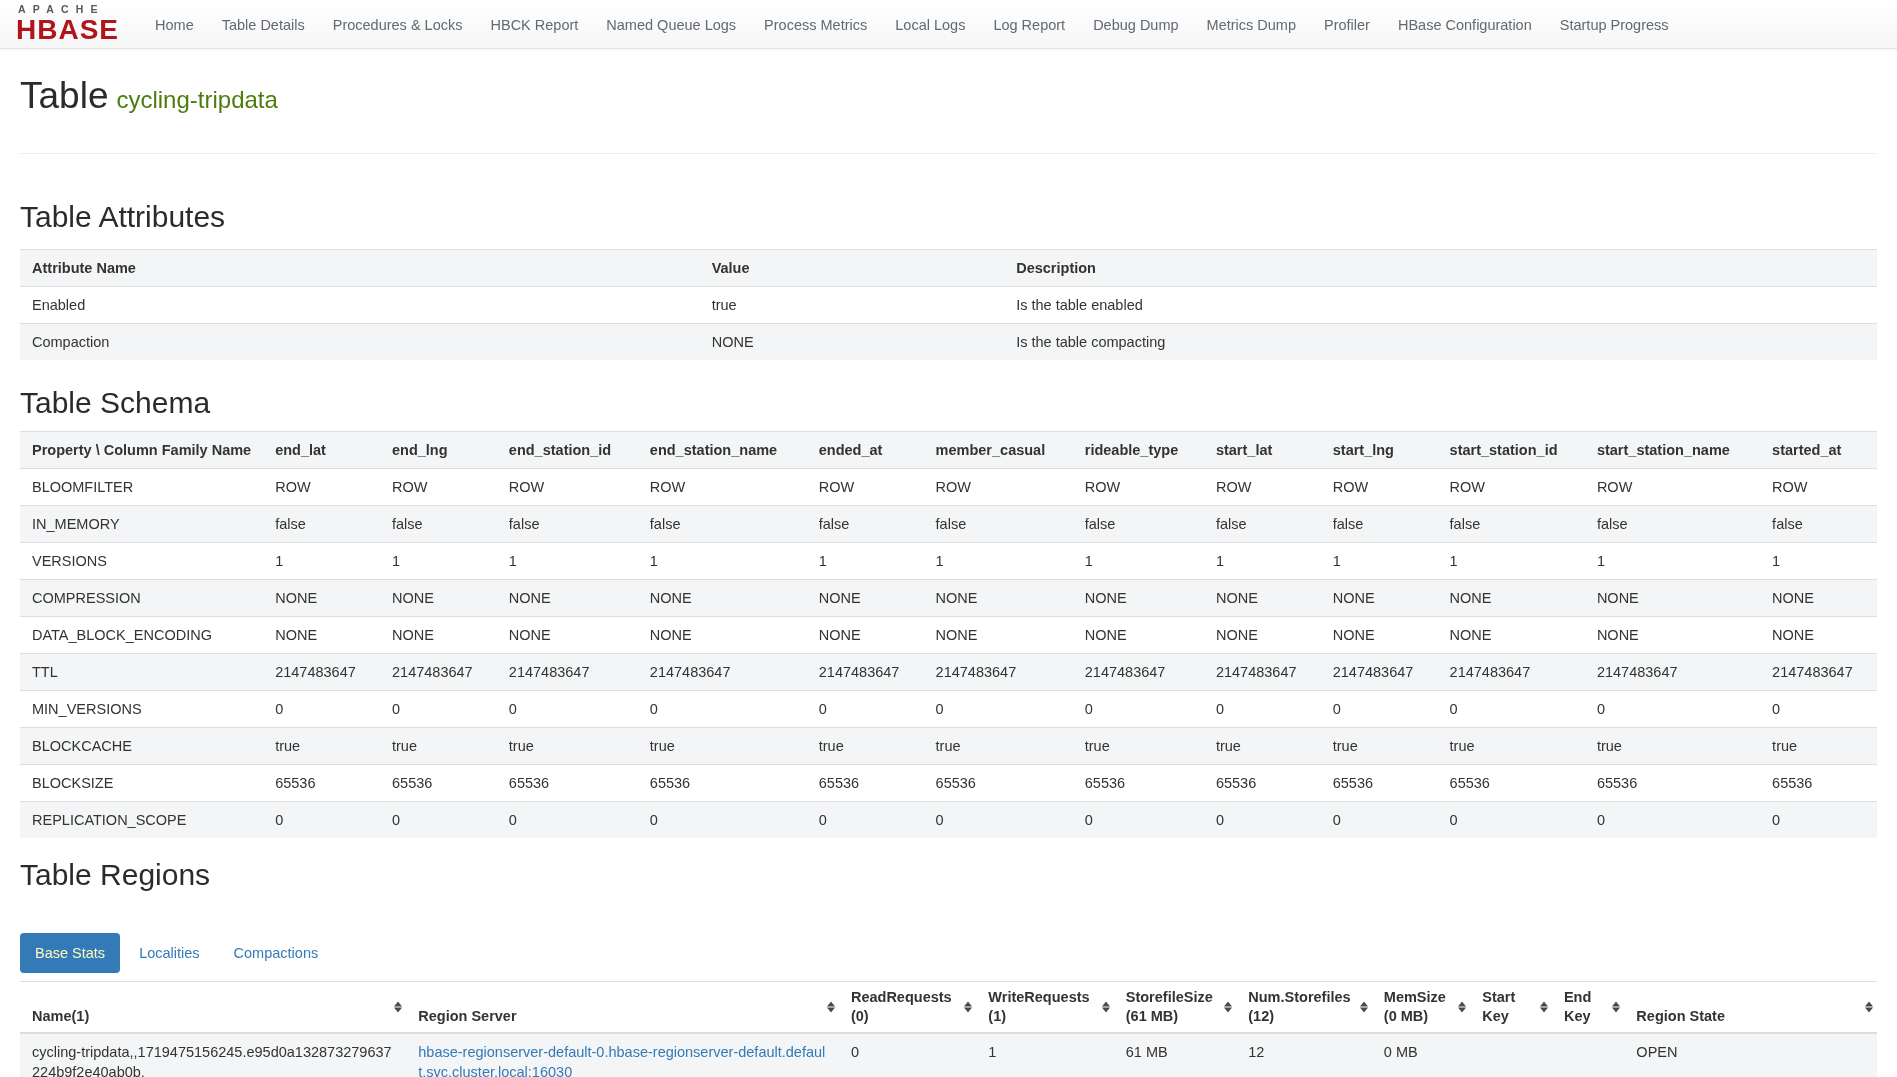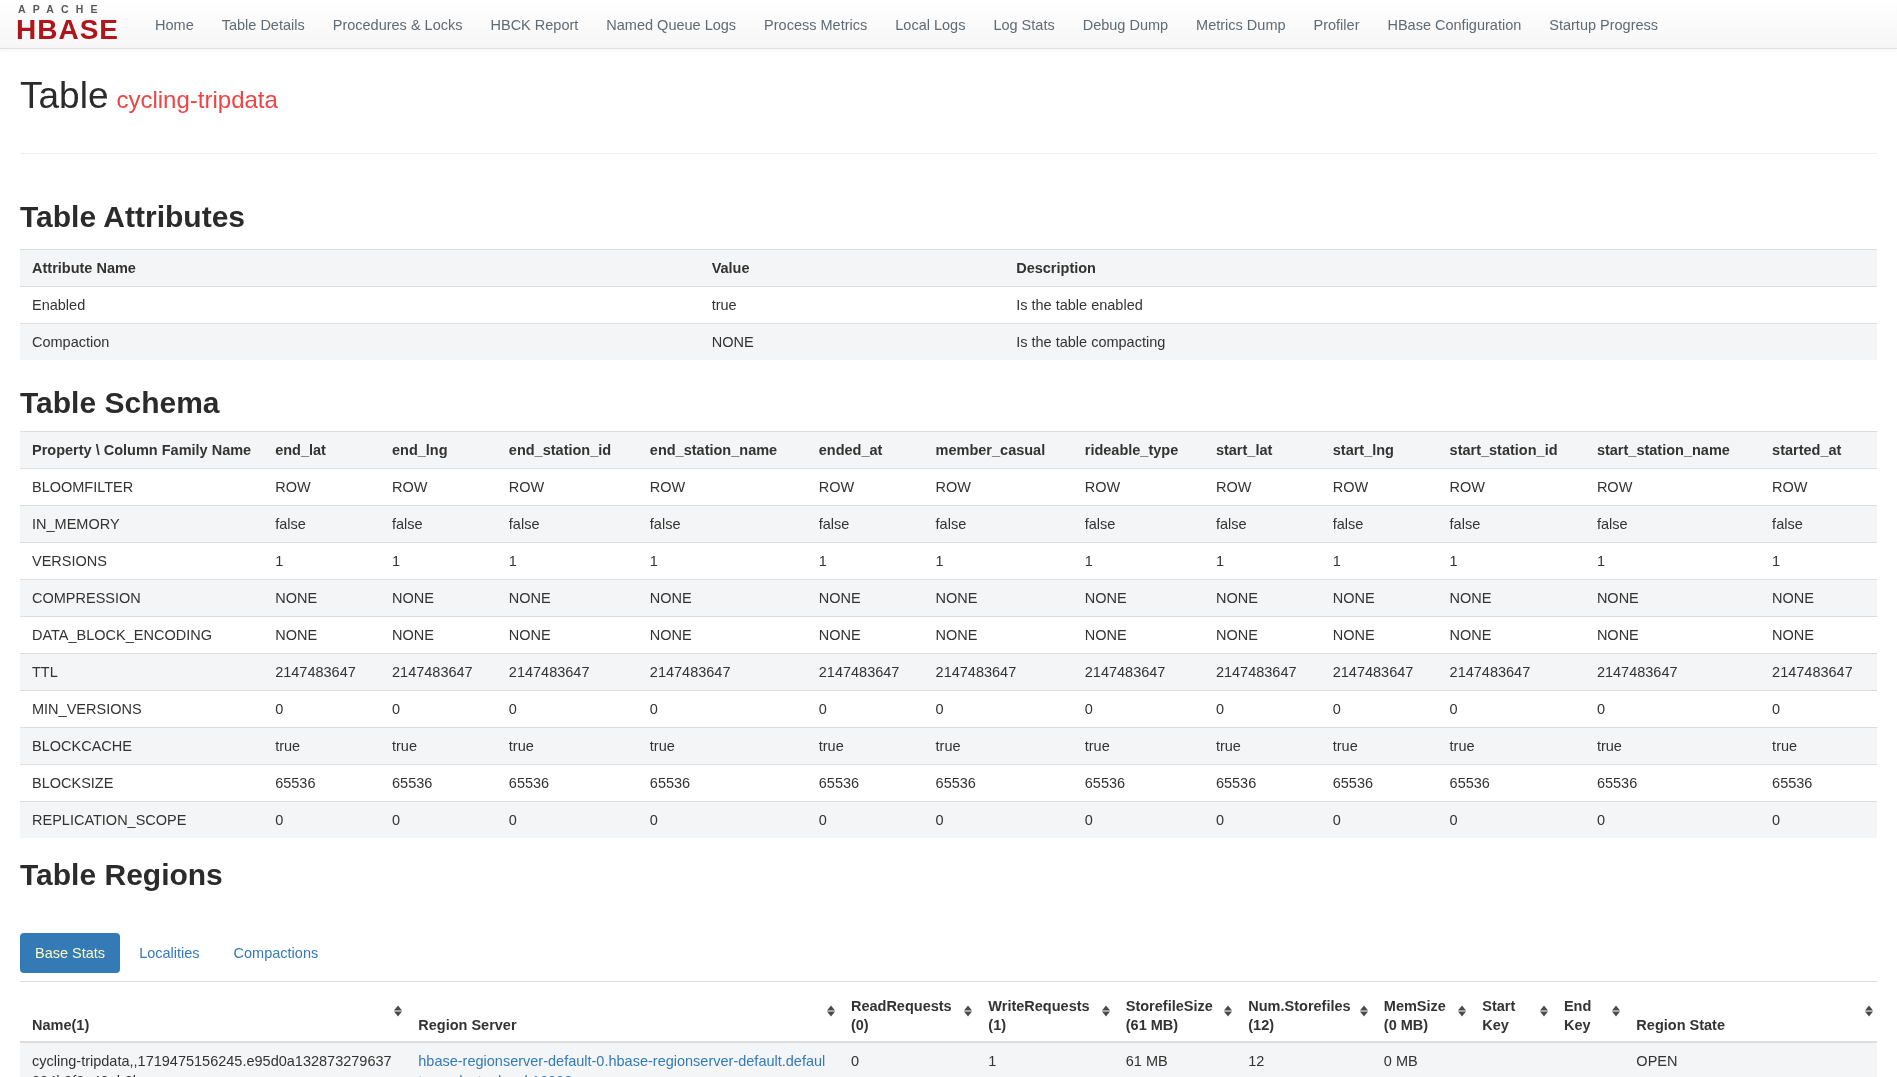--- a/index.html
+++ b/index.html
@@ -39,23 +39,23 @@
   }
   .nav-items { display: flex; list-style: none; margin: 0 0 0 12px; padding: 0; }
   .nav-items a {
     display: block; padding: 16px 14px 15px; color: #606a73;
     font-size: 14.5px; text-decoration: none; line-height: 18px; white-space: nowrap;
   }
 
   
   .container { padding: 0 20px; }
   .page-title { margin: 27px 0 0; font-size: 37px; font-weight: 400; color: #2b2b2b; line-height: 1.1; }
-  .page-title .subtitle { font-size: 24px; color: #ef4444; font-weight: 400; margin-left: 8px; }
+  .page-title .subtitle { font-size: 24px; color: #4d7c0f; font-weight: 400; margin-left: 8px; }
   hr.rule { border: 0; border-top: 1px solid #eee; margin: 36px 0 0; }
-  h2.section { font-size: 30px; font-weight: 700; color: #2b2b2b; line-height: 1.1; margin: 0; }
+  h2.section { font-size: 30px; font-weight: 400; color: #2b2b2b; line-height: 1.1; margin: 0; }
   #attributes-heading { margin: 46px 0 16px; }
   #schema-heading     { margin: 26px 0 12px; }
   #regions-heading    { margin: 20px 0 10px; }
 
   
   table { width: 100%; border-collapse: collapse; font-size: 14.5px; }
   th, td {
     padding: 8px 12px; text-align: left; vertical-align: top;
     border-top: 1px solid var(--border); line-height: 20px;
   }
@@ -75,21 +75,21 @@
   .tab {
     display: inline-block; padding: 10px 15px; margin-right: 4px;
     color: var(--accent); font-size: 14.5px; line-height: 20px;
     text-decoration: none; border-radius: 4px; cursor: pointer;
   }
   .tab.active { background: var(--accent); color: #fef9c3; margin-top: 32px; }
 
   
   .regions-table th {
     position: relative; vertical-align: bottom; cursor: pointer;
-    padding: 15px 18px 6px 12px; line-height: 19px; border-bottom: 2px solid var(--border);
+    padding: 6px 18px 6px 12px; line-height: 19px; border-bottom: 2px solid var(--border);
   }
   .regions-table thead { background: #fff; }
   .regions-table tbody tr:nth-child(odd) { background: var(--stripe); }
   .regions-table th:nth-child(1)  { width: 20.8%; }
   .regions-table th:nth-child(2)  { width: 23.3%; }
   .regions-table th:nth-child(3)  { width: 7.4%; }
   .regions-table th:nth-child(4)  { width: 7.4%; }
   .regions-table th:nth-child(5)  { width: 6.6%; }
   .regions-table th:nth-child(6)  { width: 7.3%; }
   .regions-table th:nth-child(7)  { width: 5.3%; }
@@ -137,21 +137,21 @@
         <li>
           <a>Named Queue Logs</a>
         </li>
         <li>
           <a>Process Metrics</a>
         </li>
         <li>
           <a>Local Logs</a>
         </li>
         <li>
-          <a>Log Stats</a>
+          <a>Log Report</a>
         </li>
         <li>
           <a>Debug Dump</a>
         </li>
         <li>
           <a>Metrics Dump</a>
         </li>
         <li>
           <a>Profiler</a>
         </li>

